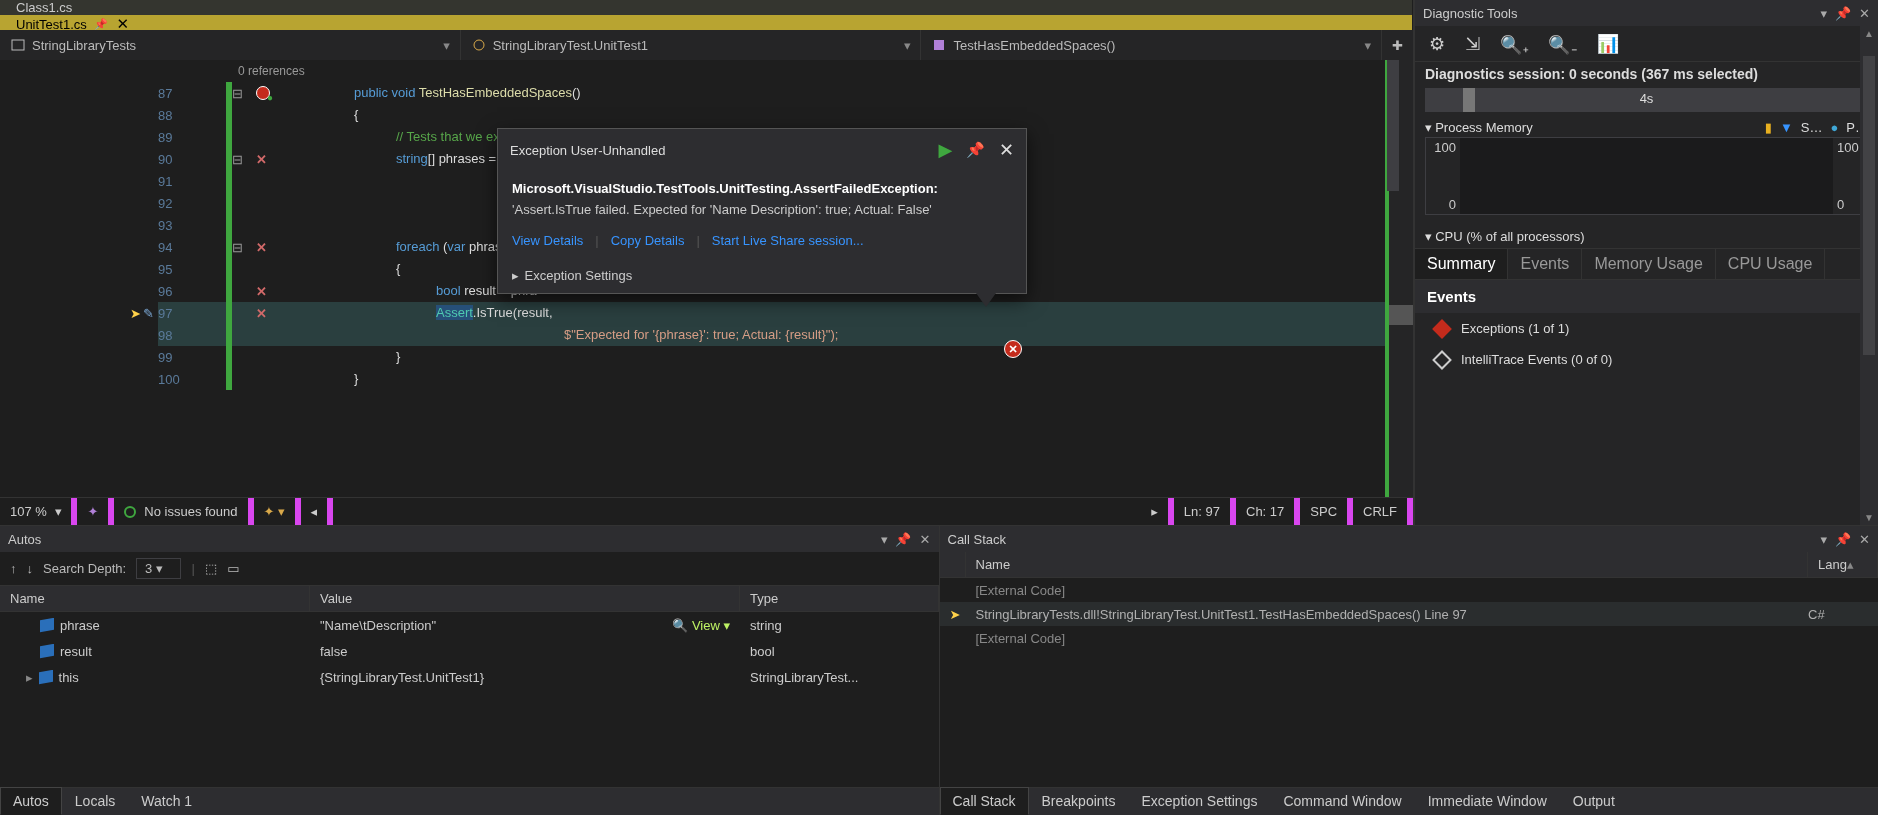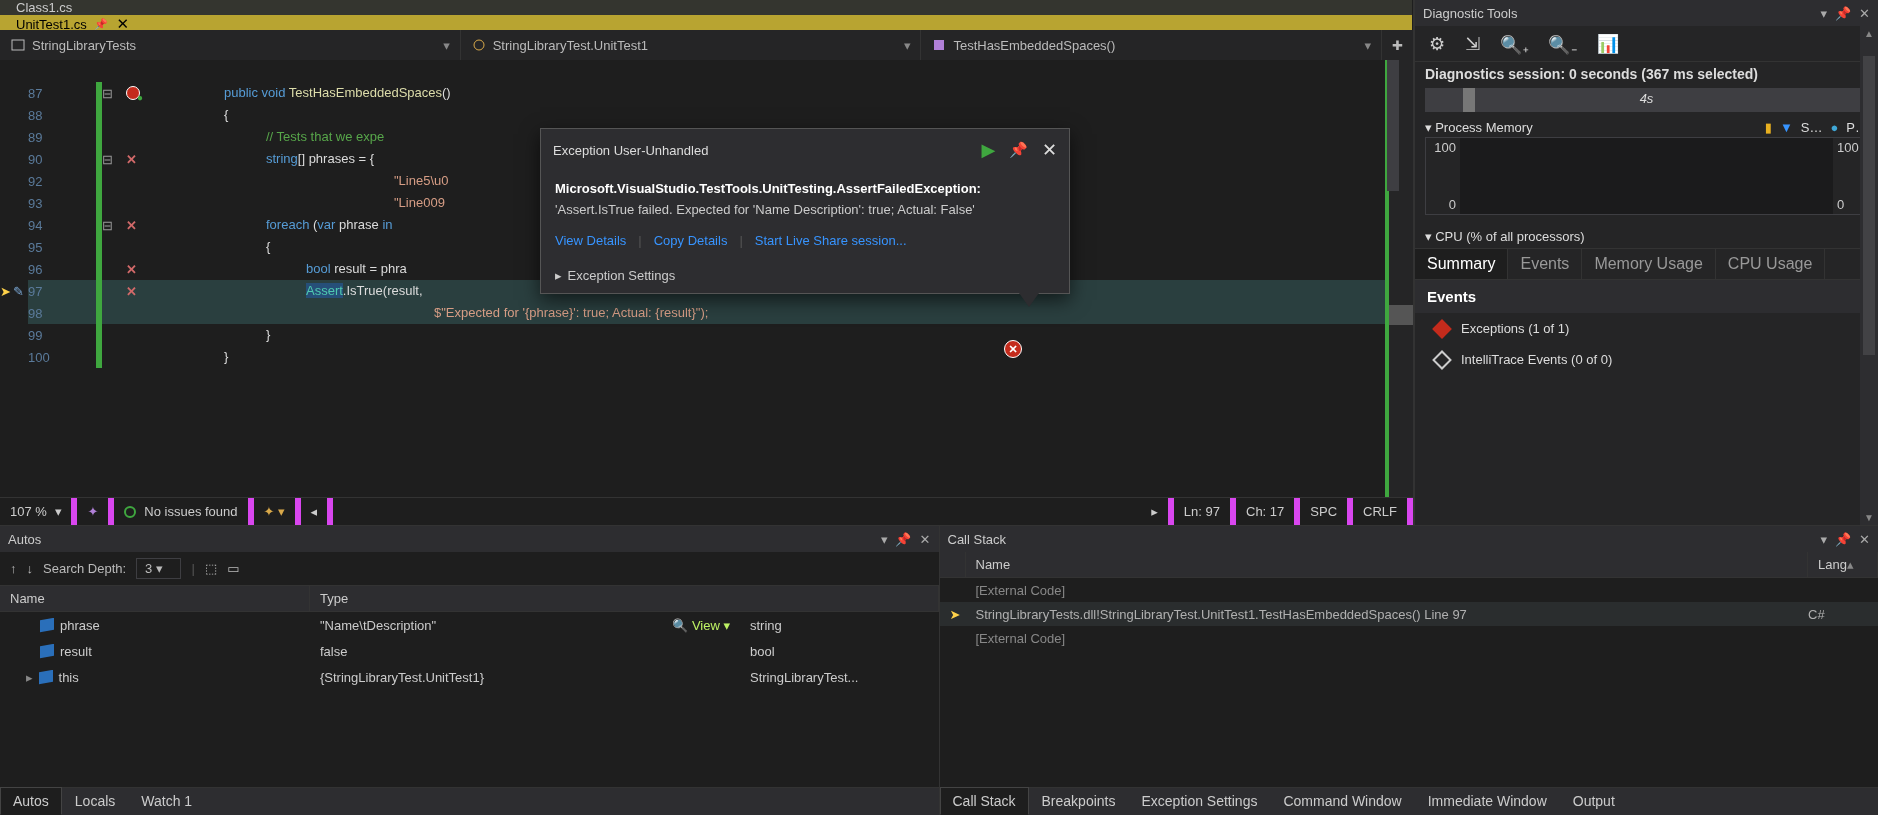--- a/index.html
+++ b/index.html
@@ -47,21 +47,21 @@
   .arrow-y { color:#ffd24a; }
   .err-circle { width:18px; height:18px; background:#c42b1c; border:1px solid #fff; border-radius:50%; color:#fff; display:inline-flex; align-items:center; justify-content:center; font-size:11px; font-weight:bold; position:absolute; }
 
   
   .minimap { position:absolute; right:0; top:0; width:28px; height:100%; background:#252526; }
   .mm-green { position:absolute; left:0; width:4px; background:#3fa73f; top:0; height:100%; }
   .mm-hl { position:absolute; left:4px; right:0; background:#555; height:20px; top:56%; }
   .mm-scroll { position:absolute; right:14px; top:0; width:12px; height:30%; background:#3e3e42; }
 
   
-  .exc-pop { position:absolute; left:540px; top:68px; width:530px; background:#2d2d30; border:1px solid #555; box-shadow:0 6px 18px rgba(0,0,0,.6); z-index:10; }
+  .exc-pop { position:absolute; left:497px; top:68px; width:530px; background:#2d2d30; border:1px solid #555; box-shadow:0 6px 18px rgba(0,0,0,.6); z-index:10; }
   .exc-head { display:flex; align-items:center; padding:10px 12px; color:#ddd; font-size:15px; }
   .exc-head .acts { margin-left:auto; display:flex; gap:14px; align-items:center; }
   .exc-body { padding:6px 14px 14px; color:#ccc; font-size:15px; line-height:1.4; }
   .exc-body b { color:#fff; }
   .exc-links { display:flex; align-items:center; gap:12px; padding:0 14px 10px; color:#3794ff; font-size:15px; }
   .exc-links span.sep { color:#555; }
   .exc-set { padding:10px 14px; color:#ccc; font-size:15px; display:flex; align-items:center; gap:6px;}
   .exc-tail { position:absolute; right:30px; bottom:-14px; width:0; height:0; border-left:10px solid transparent; border-right:10px solid transparent; border-top:14px solid #2d2d30; }
 
   
@@ -70,21 +70,21 @@
   .ed-status .spacer { flex:1; }
   .ok-dot { width:12px; height:12px; border:2px solid #3fa73f; border-radius:50%; display:inline-block; position:relative;}
 
   
   .diag { width:464px; height:525px; background:#252526; display:flex; flex-direction:column; border-left:1px solid #333;}
   .panel-title { height:26px; background:#2d2d30; display:flex; align-items:center; padding:0 8px; color:#ccc; }
   .panel-title .r { margin-left:auto; display:flex; gap:8px; color:#aaa;}
   .diag-tools { height:36px; display:flex; align-items:center; gap:20px; padding:0 14px; border-bottom:1px solid #333;}
   .diag-session { height:24px; padding:4px 10px; color:#ddd; font-weight:600; font-size:14px;}
   .diag-timeline { height:24px; background:#3e3e42; margin:2px 10px; position:relative; color:#ddd; font-size:12px;}
-  .diag-timeline .lbl { position:absolute; left:50%; top:3px; transform:translateX(-50%);font-style:italic;}
+  .diag-timeline .lbl { position:absolute; left:50%; top:3px; transform:translateX(-50%);}
   .diag-timeline .sel { position:absolute; left:38px; top:0; width:12px; height:100%; background:#777;}
   .diag-chart { margin:4px 10px 8px; }
   .diag-chart-head { display:flex; align-items:center; color:#ddd; font-size:13px; padding:2px 0;}
   .diag-chart-head .legend { margin-left:auto; display:flex; gap:8px; align-items:center; font-size:12px;}
   .chart-box { height:78px; border:1px solid #3e3e42; display:flex; }
   .chart-y { width:34px; display:flex; flex-direction:column; justify-content:space-between; align-items:flex-end; padding:2px 4px; color:#ccc; font-size:12px;}
   .chart-plot { flex:1; background:#1b1b1c;}
   .diag-tabs { display:flex; border-top:1px solid #333; border-bottom:1px solid #333;}
   .diag-tab { padding:6px 12px; color:#999; font-size:16px; border-right:1px solid #333; cursor:pointer;}
   .diag-tab.active { background:#1e1e1e; color:#fff;}
@@ -155,20 +155,25 @@
       <svg class="ic">
               <rect x="3" y="3" width="10" height="10" fill="#b180d7"></rect>
             </svg>
       <span>TestHasEmbeddedSpaces()</span>
             <span class="dd">▾</span>
     </div>
     <div class="navitem plus">✚</div>
    </div>
 
    <div class="editor-body">
+     <div class="col" style="width:130px;">
+       <div class="refs" style="padding-left:238px;position:absolute;left:0;top:4px;">0 references</div>
+       <div style="height:22px;"></div>
+
+     </div>
 
      <div class="col" style="flex:1;padding-top:22px;">
 
       <div class="code-row">
         <div class="rail ln">
                 <span class="arrow-y" style="visibility:hidden;">➤</span>
               </div>
         <div class="gutter-ln ln">87</div>
         <div class="gutter-bar ln"></div>
         <div class="gutter-fold ln">⊟</div>
@@ -197,20 +202,28 @@
             </div>
       <div class="code-row">
               <div class="rail ln"></div>
               <div class="gutter-ln ln">90</div>
               <div class="gutter-bar ln"></div>
               <div class="gutter-fold ln">⊟</div>
               <div class="gutter-br ln">
                 <span class="bp-x">✕</span>
               </div>
               <div class="code"><span style="padding-left:112px;"></span><span class="c-kw">string</span><span class="c-pl">[] phrases = { </span></div>
+            </div>
+      <div class="code-row">
+              <div class="rail ln"></div>
+              <div class="gutter-ln ln">91</div>
+              <div class="gutter-bar ln"></div>
+              <div class="gutter-fold ln"></div>
+              <div class="gutter-br ln"></div>
+              <div class="code"><span style="padding-left:240px;"></span><span class="c-str">"Line1\nL</span></div>
             </div>
       <div class="code-row">
               <div class="rail ln"></div>
               <div class="gutter-ln ln">92</div>
               <div class="gutter-bar ln"></div>
               <div class="gutter-fold ln"></div>
               <div class="gutter-br ln"></div>
               <div class="code"><span style="padding-left:240px;"></span><span class="c-str">"Line5\u0</span></div>
             </div>
       <div class="code-row">
@@ -429,20 +442,21 @@
       <span>↑</span>
       <span>↓</span>
       <span>Search Depth:</span>
       <span style="border:1px solid #3e3e42;padding:2px 18px 2px 8px;"><span>3</span> ▾</span>
       <span style="color:#555;">|</span>
       <span>⬚</span>
       <span>▭</span>
     </div>
     <div class="grid-head">
       <div class="gh" style="width:310px;">Name</div>
+      <div class="gh" style="width:430px;">Value</div>
       <div class="gh" style="flex:1;">Type</div>
     </div>
     <div class="grid-row">
       <div class="gc" style="width:310px;padding-left:40px;">
             <span class="cube"></span>
             <span>phrase</span>
           </div>
       <div class="gc" style="width:430px;">
             <span>"Name\tDescription"</span>
             <span style="margin-left:auto;color:#bef264;">🔍 <span>View</span> ▾</span>

